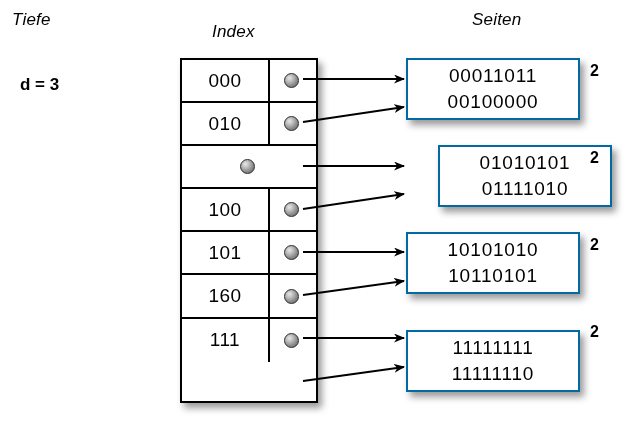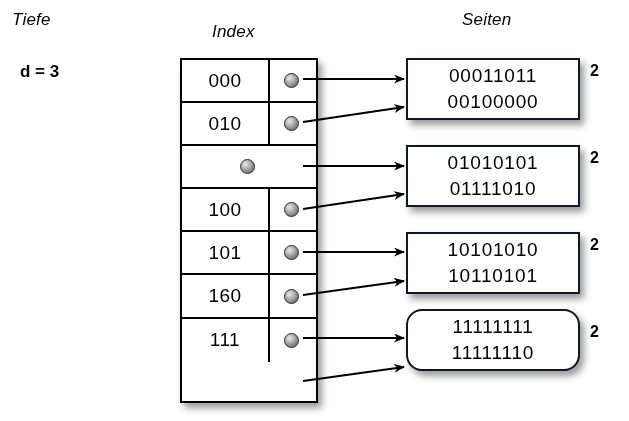--- a/index.html
+++ b/index.html
@@ -26,27 +26,27 @@
   .col-header {
     position: absolute;
     font-style: italic;
     font-size: 17px;
     font-weight: 400;
     letter-spacing: 0.2px;
     white-space: nowrap;
   }
   #hdr-tiefe  { left: 12px;  top: 10px; }
   #hdr-index  { left: 212px; top: 22px; }
-  #hdr-seiten { left: 462px; top: 10px; }
+  #hdr-seiten { left: 472px; top: 10px; }
 
   
   #depth-value {
     position: absolute;
     left: 20px;
-    top: 62px;
+    top: 75px;
     font-size: 17px;
     font-weight: 600;
     white-space: nowrap;
   }
 
   
   #index-table {
     position: absolute;
     left: 180px;
     top: 58px;
@@ -93,21 +93,21 @@
     box-sizing: border-box;
     margin-right: 4px;
   }
 
   
   .page-box {
     position: absolute;
     left: 406px;
     width: 174px;
     height: 62px;
-    border: 2px solid #0f172a;
+    border: 2px solid #0369a1;
     box-sizing: border-box;
     background: #ffffff;
     box-shadow: 4px 5px 7px rgba(0,0,0,0.40);
     display: flex;
     flex-direction: column;
     align-items: center;
     justify-content: center;
   }
   .page-line {
     font-size: 19px;
@@ -186,33 +186,33 @@
       </div>
     </div>
   </div>
 
   <div class="page-box" style="top:58px;">
     <div class="page-line">00011011</div>
     <div class="page-line">00100000</div>
   </div>
   <div class="page-depth" style="top:62px;">2</div>
 
-  <div class="page-box" style="top:145px;">
+  <div class="page-box" style="top:145px;margin-left:32px;">
     <div class="page-line">01010101</div>
     <div class="page-line">01111010</div>
   </div>
   <div class="page-depth" style="top:149px;">2</div>
 
   <div class="page-box" style="top:232px;">
     <div class="page-line">10101010</div>
     <div class="page-line">10110101</div>
   </div>
   <div class="page-depth" style="top:236px;">2</div>
 
-  <div class="page-box" style="top:309px;border-radius:16px;">
+  <div class="page-box" style="top:330px;">
     <div class="page-line">11111111</div>
     <div class="page-line">11111110</div>
   </div>
   <div class="page-depth" style="top:323px;">2</div>
 
   <svg id="arrow-layer" width="629" height="421" viewBox="0 0 629 421">
     <defs>
       <marker id="ah" markerWidth="11" markerHeight="9" refX="10" refY="4.5" orient="auto" markerUnits="userSpaceOnUse">
         <path d="M0,0 L11,4.5 L0,9 L3.2,4.5 Z" fill="#000"></path>
       </marker>

